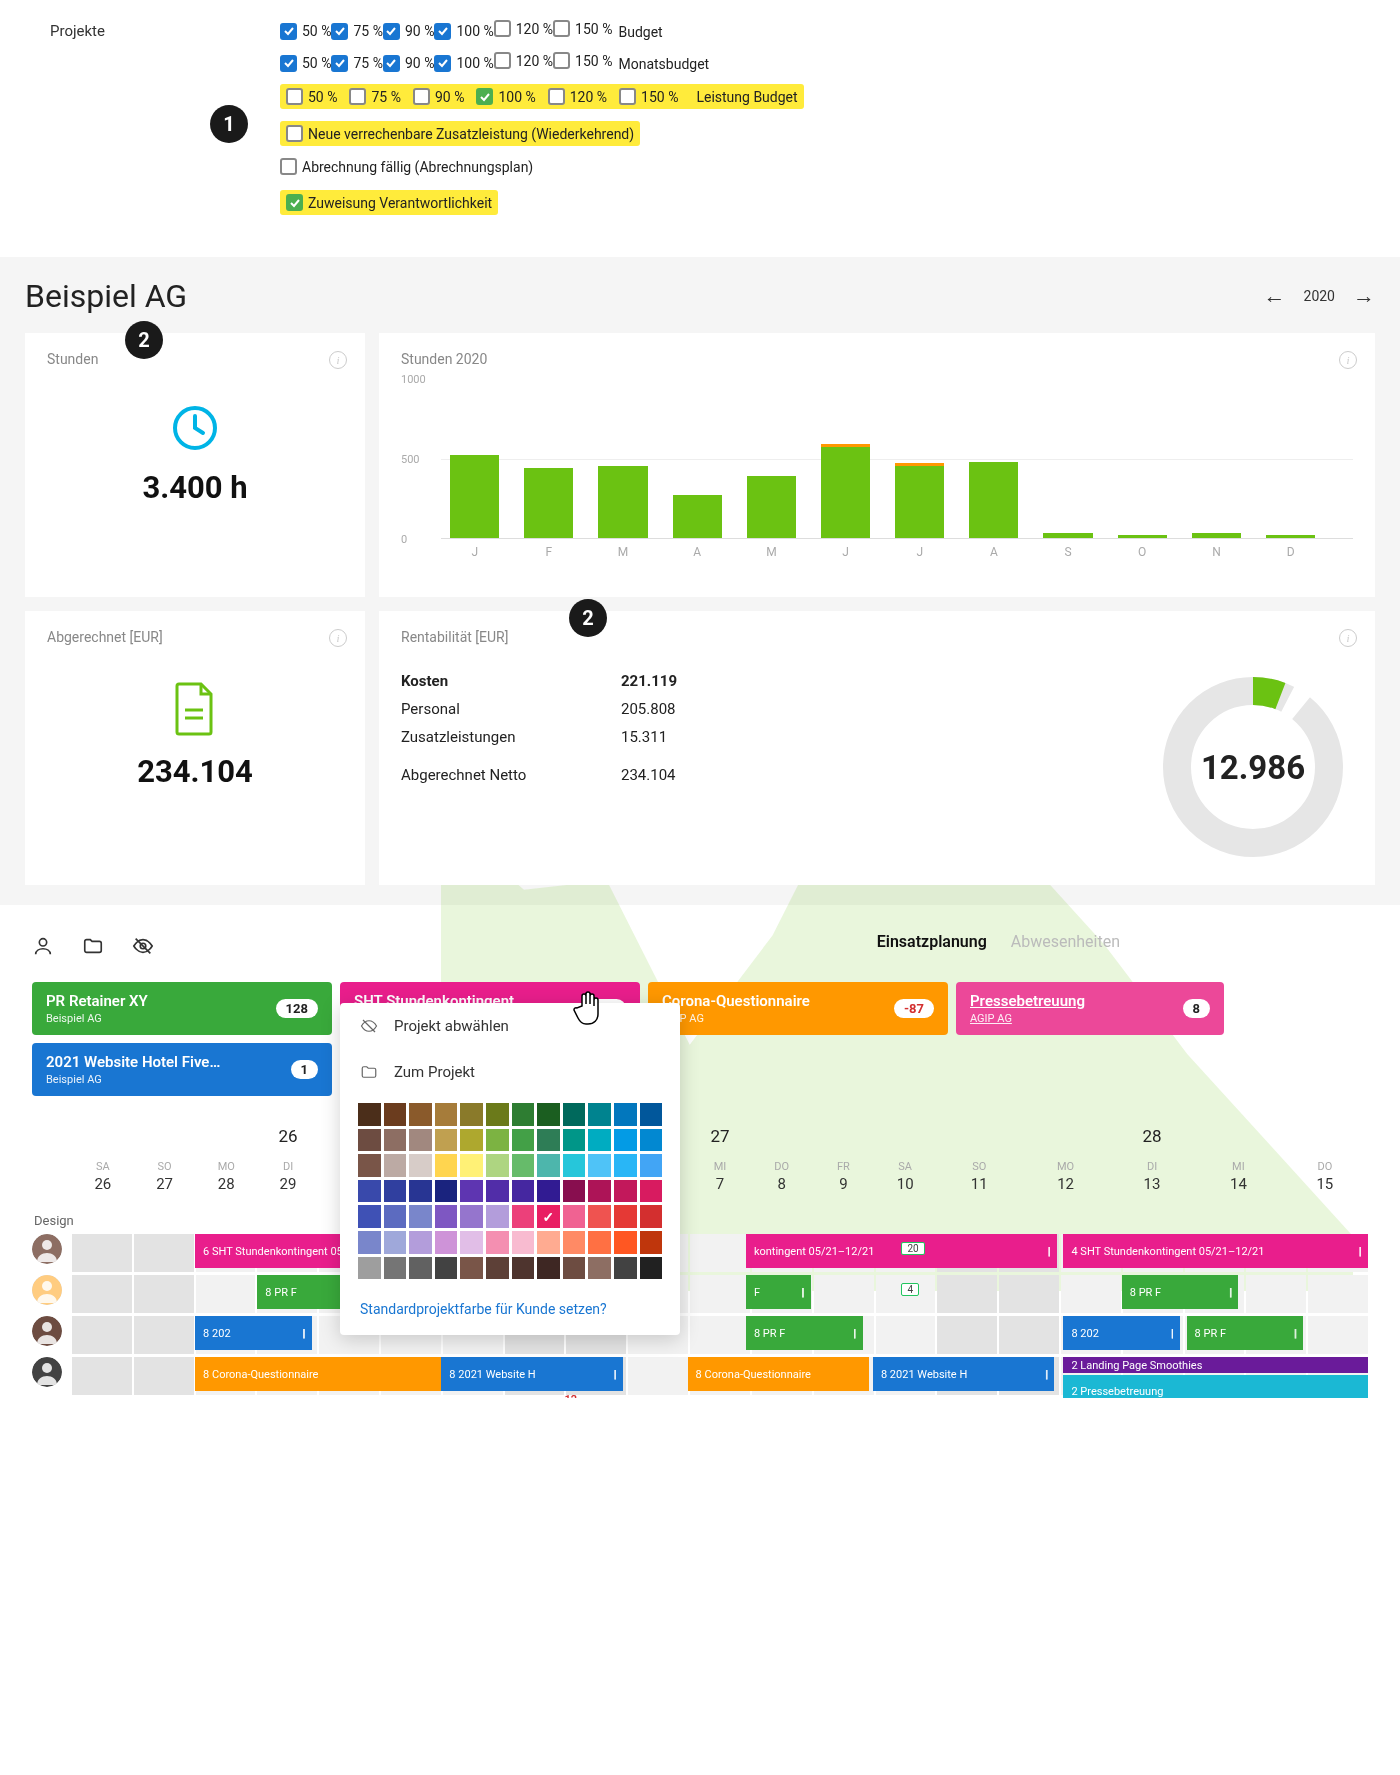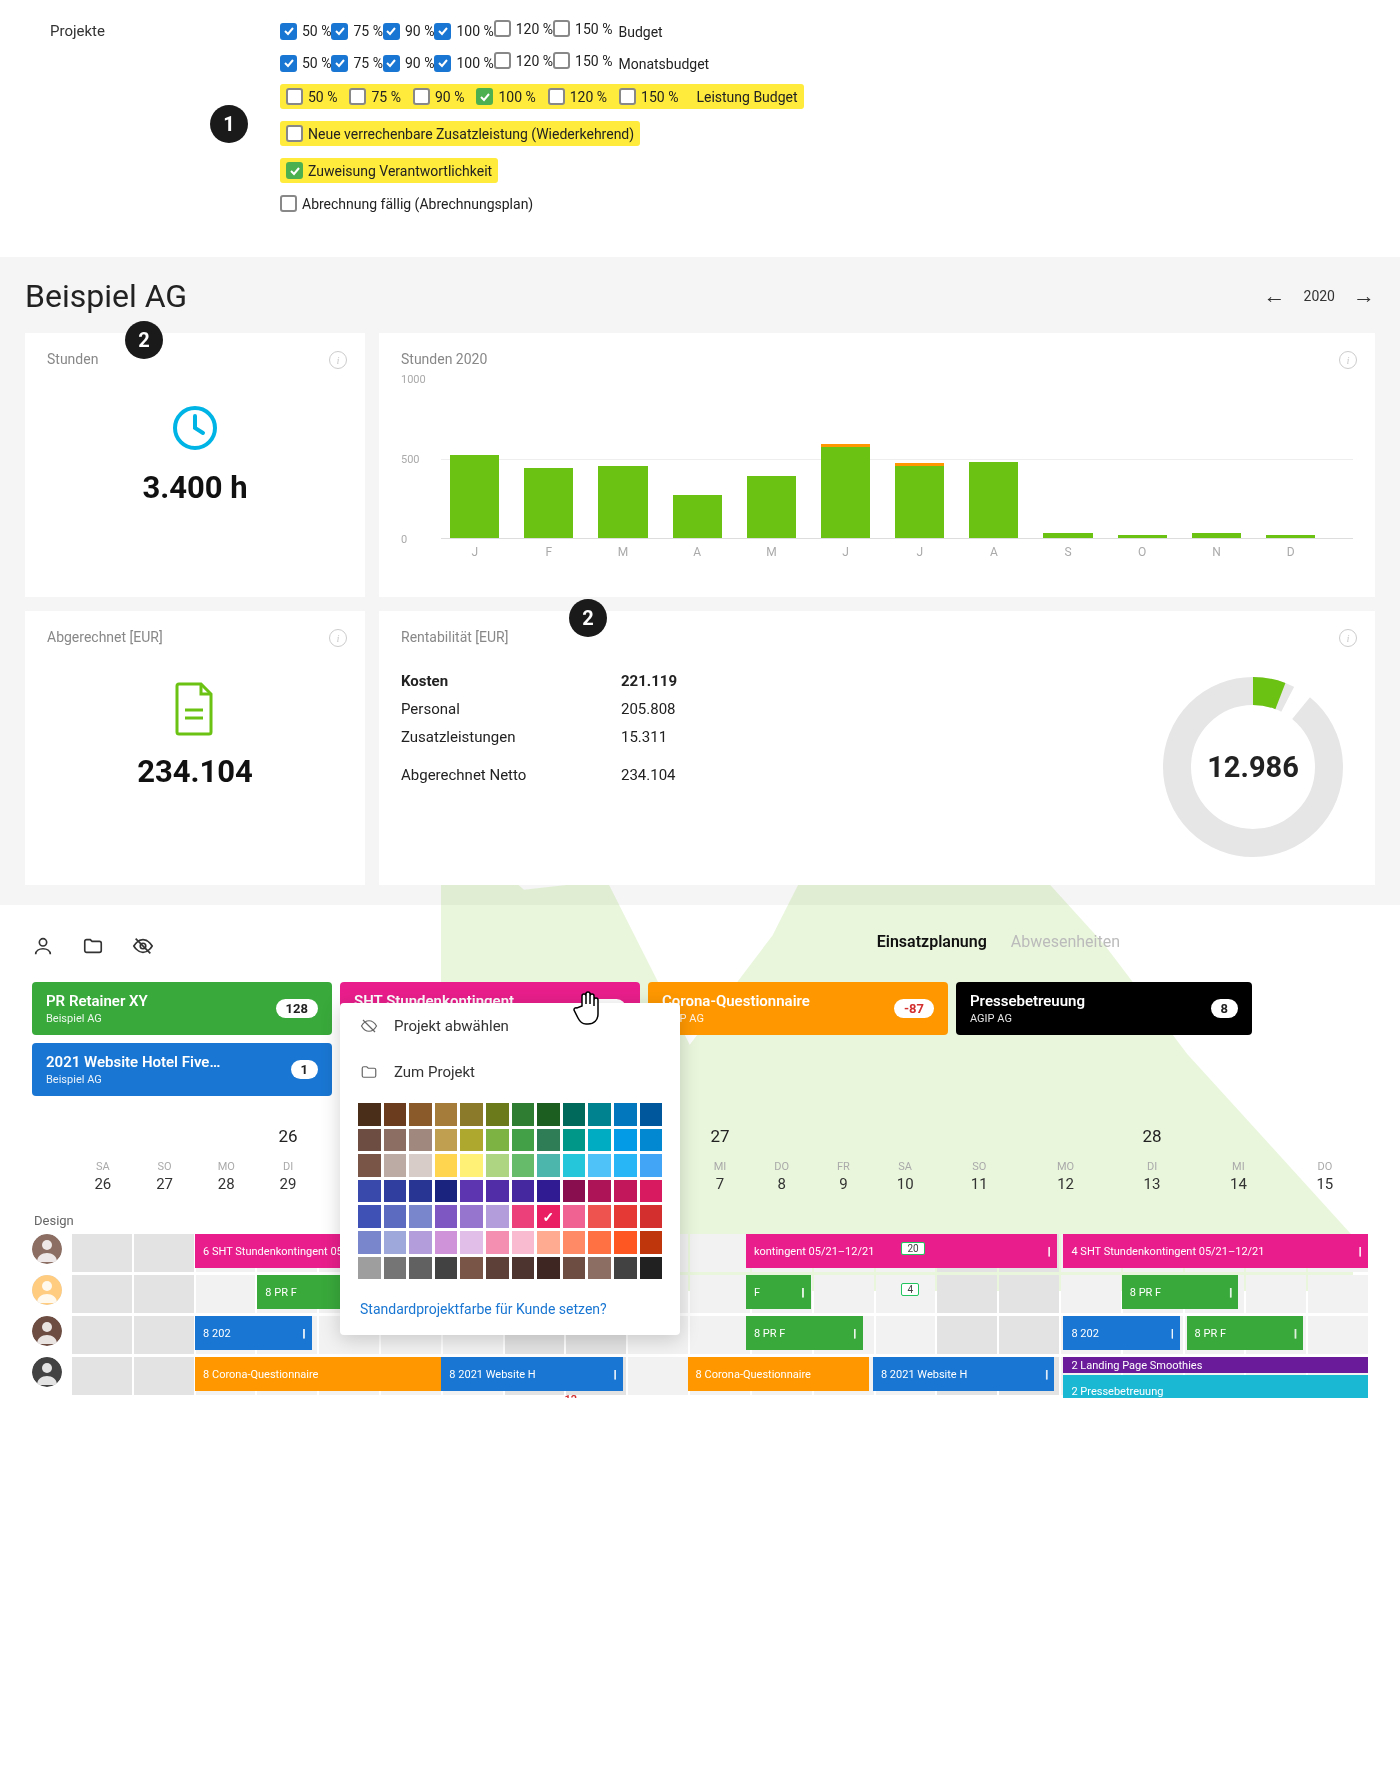--- a/index.html
+++ b/index.html
@@ -45,21 +45,21 @@
 .x-lbl { width: 5.5%; text-align: center; font-size: 12px; color: #aaa; }
 
 .cards2 { display: grid; grid-template-columns: 340px 1fr; gap: 14px; }
 .rent-body { display: flex; gap: 41px; padding-top: 10px; }
 .rent-table { flex: 1; }
 .rent-row { display: flex; padding: 5px 0; font-size: 15px; }
 .rent-row .k { width: 220px; }
 .rent-row.bold { font-weight: 700; }
 .donut-wrap { width: 200px; height: 200px; position: relative; }
 .donut-wrap svg { width: 100%; height: 100%; transform: rotate(-90deg); }
-.donut-center { position: absolute; inset: 0; display: flex; align-items: center; justify-content: center; font-size: 29px; font-weight: 700; }
+.donut-center { position: absolute; inset: 0; display: flex; align-items: center; justify-content: center; font-size: 33px; font-weight: 700; }
 
 .planner { padding: 30px 32px 0; }
 .planner-icons { display: flex; gap: 28px; margin-bottom: 25px; }
 .p-icon { width: 22px; height: 22px; }
 .planner-tabs { position: absolute; right: 280px; margin-top: -50px; font-size: 16px; }
 .planner-tabs .active { font-weight: 600; color: #111; margin-right: 20px; }
 .planner-tabs .inactive { color: #bbb; }
 
 .proj-cards { display: flex; gap: 8px; margin-bottom: 8px; position: relative; }
 .proj-card { padding: 10px 14px; border-radius: 4px; color: #fff; position: relative; display: flex; justify-content: space-between; align-items: center; min-height: 48px; }
@@ -215,36 +215,36 @@
         </div>
         <div class="check-line">
           <span class="hl">
             <span class="chk">
               <span class="cbox"></span>
               <span class="chk-lbl">Neue verrechenbare Zusatzleistung (Wiederkehrend)</span>
             </span>
           </span>
         </div>
         <div class="check-line">
+          <span><span class="chk">
+              <span class="cbox"></span>
+              <span class="chk-lbl">Abrechnung fällig (Abrechnungsplan)</span>
+            </span></span>
+        </div>
+        <div class="check-line">
           <span class="hl">
             <span class="chk">
               <span class="cbox checked green">
                 <svg viewBox="0 0 12 12">
                   <path d="M2 6l3 3 5-6" fill="none" stroke="#fff" stroke-width="2"></path>
                 </svg>
               </span>
               <span class="chk-lbl">Zuweisung Verantwortlichkeit</span>
             </span>
           </span>
-        </div>
-        <div class="check-line">
-          <span><span class="chk">
-              <span class="cbox"></span>
-              <span class="chk-lbl">Abrechnung fällig (Abrechnungsplan)</span>
-            </span></span>
         </div>
       </div>
   </div>
 </div>
 
 <div class="dash" style="position:relative;">
   <div class="dash-head">
     <div class="dash-title">Beispiel AG</div>
     <div class="year-nav">
       <span class="arrow">←</span>
@@ -398,21 +398,21 @@
         </div>
         <span class="badge neg">-12</span>
       </div>
       <div class="proj-card" style="background: rgb(255, 152, 0); width: 300px;">
         <div>
           <div class="pt">Corona-Questionnaire</div>
           <div class="ps">AGIP AG</div>
         </div>
         <span class="badge neg">-87</span>
       </div>
-      <div class="proj-card" style="background: #000000; width: 296px;">
+      <div class="proj-card" style="background: #ec4899; width: 268px; text-decoration: underline;">
         <div>
           <div class="pt">Pressebetreuung</div>
           <div class="ps">AGIP AG</div>
         </div>
         <span class="badge">8</span>
       </div>
     </div>
   <div class="proj-cards" id="proj-cards2" style="position:relative;">
       <div class="proj-card" style="background: rgb(25, 118, 210); width: 300px;">
         <div>

